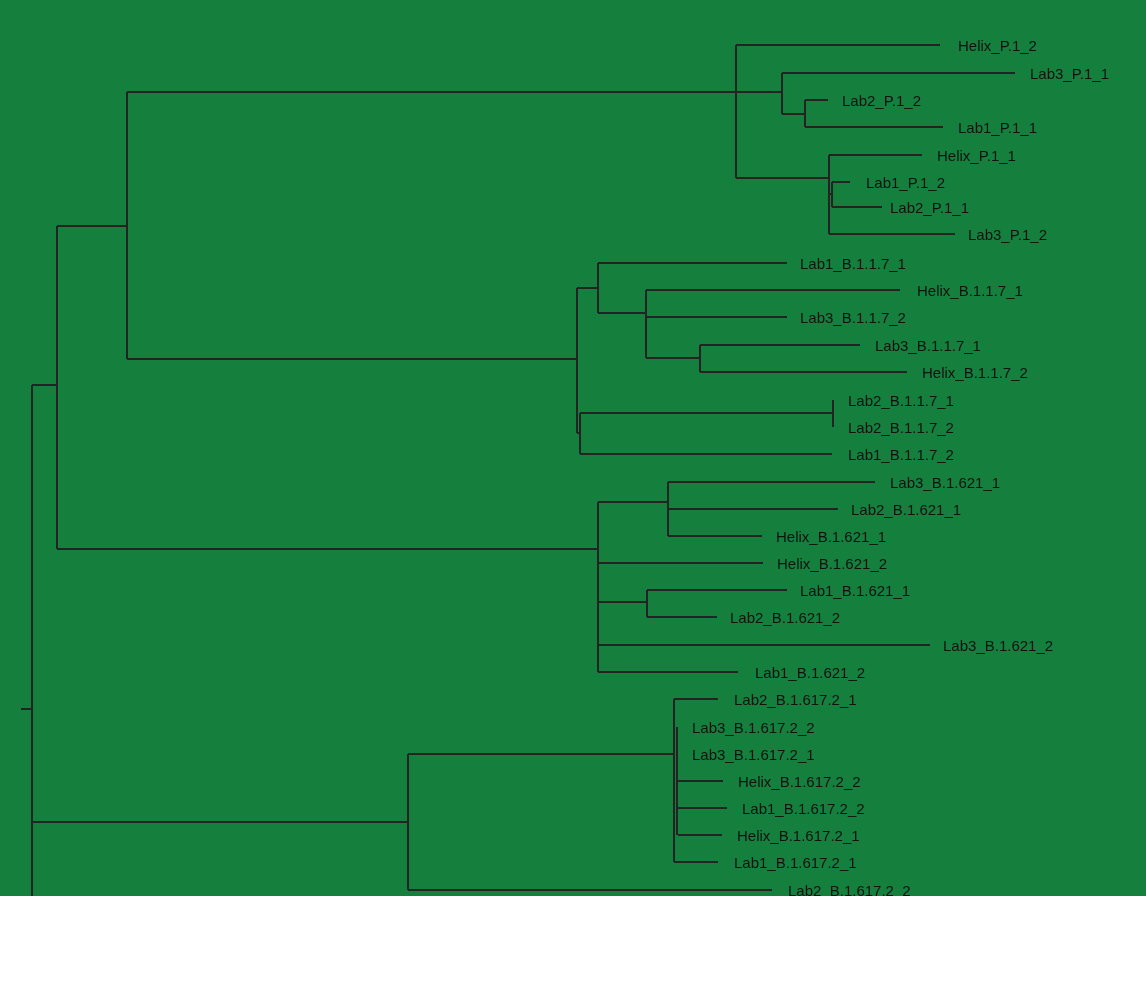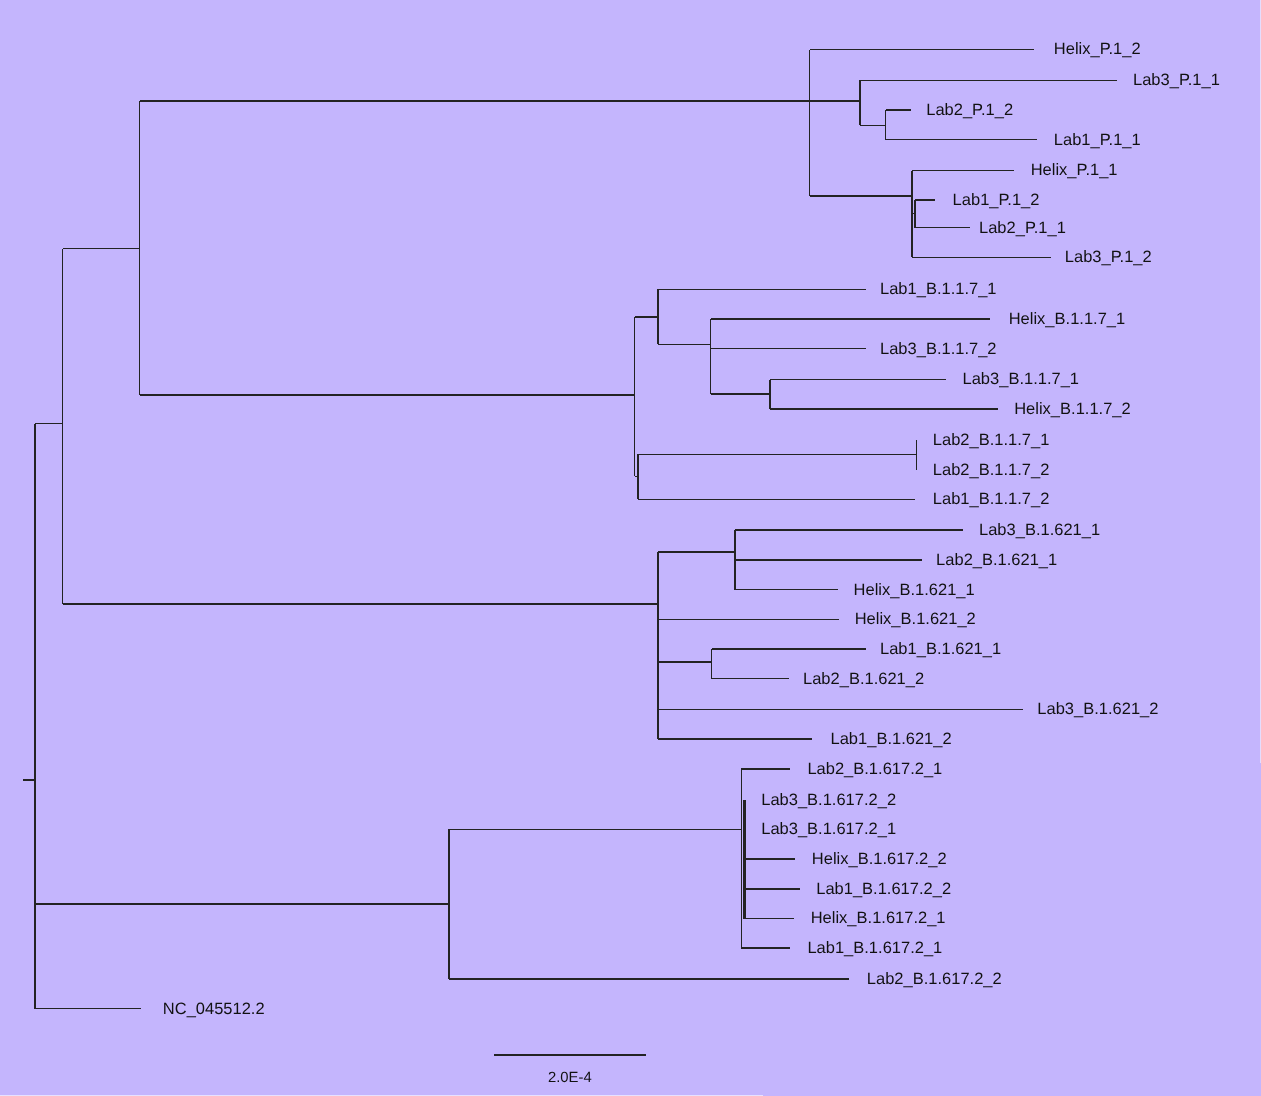--- a/index.html
+++ b/index.html
@@ -1,16 +1,16 @@
 <!DOCTYPE html>
 <html><head>
 <meta charset="utf-8">
 <style>
   html,body{margin:0;padding:0;background:#ffffff;}
-  .canvas{position:relative;width:1146px;height:996px;background:#c4b5fd;overflow:hidden;
+  .canvas{position:relative;width:1146px;height:896px;background:#15803d;overflow:hidden;
           font-family:"Liberation Sans", sans-serif;}
   svg{position:absolute;left:0;top:0;}
   text{font-family:"Liberation Sans", sans-serif;}
 </style>
 </head>
 <body>
 
 <div class="canvas">
   <svg id="tree-svg" width="1146" height="996" viewBox="0 0 1146 996" xmlns="http://www.w3.org/2000/svg">
     <g id="branches">

